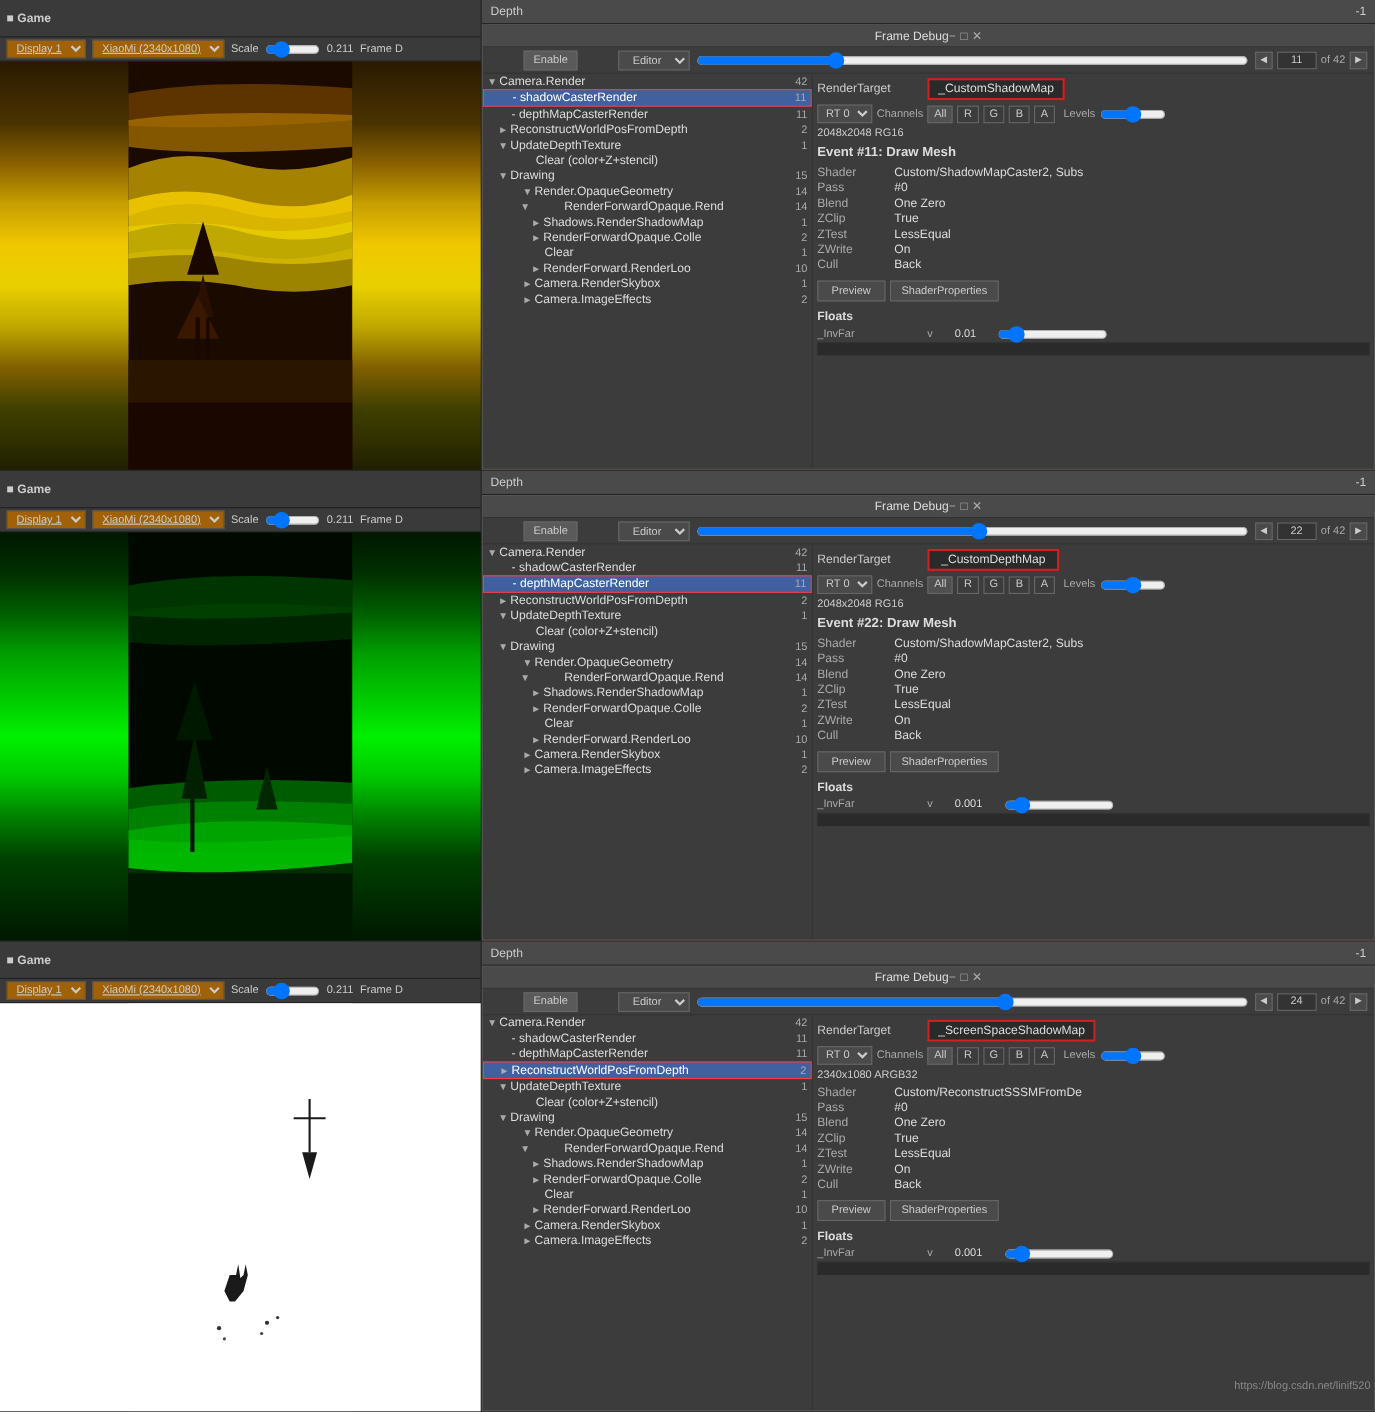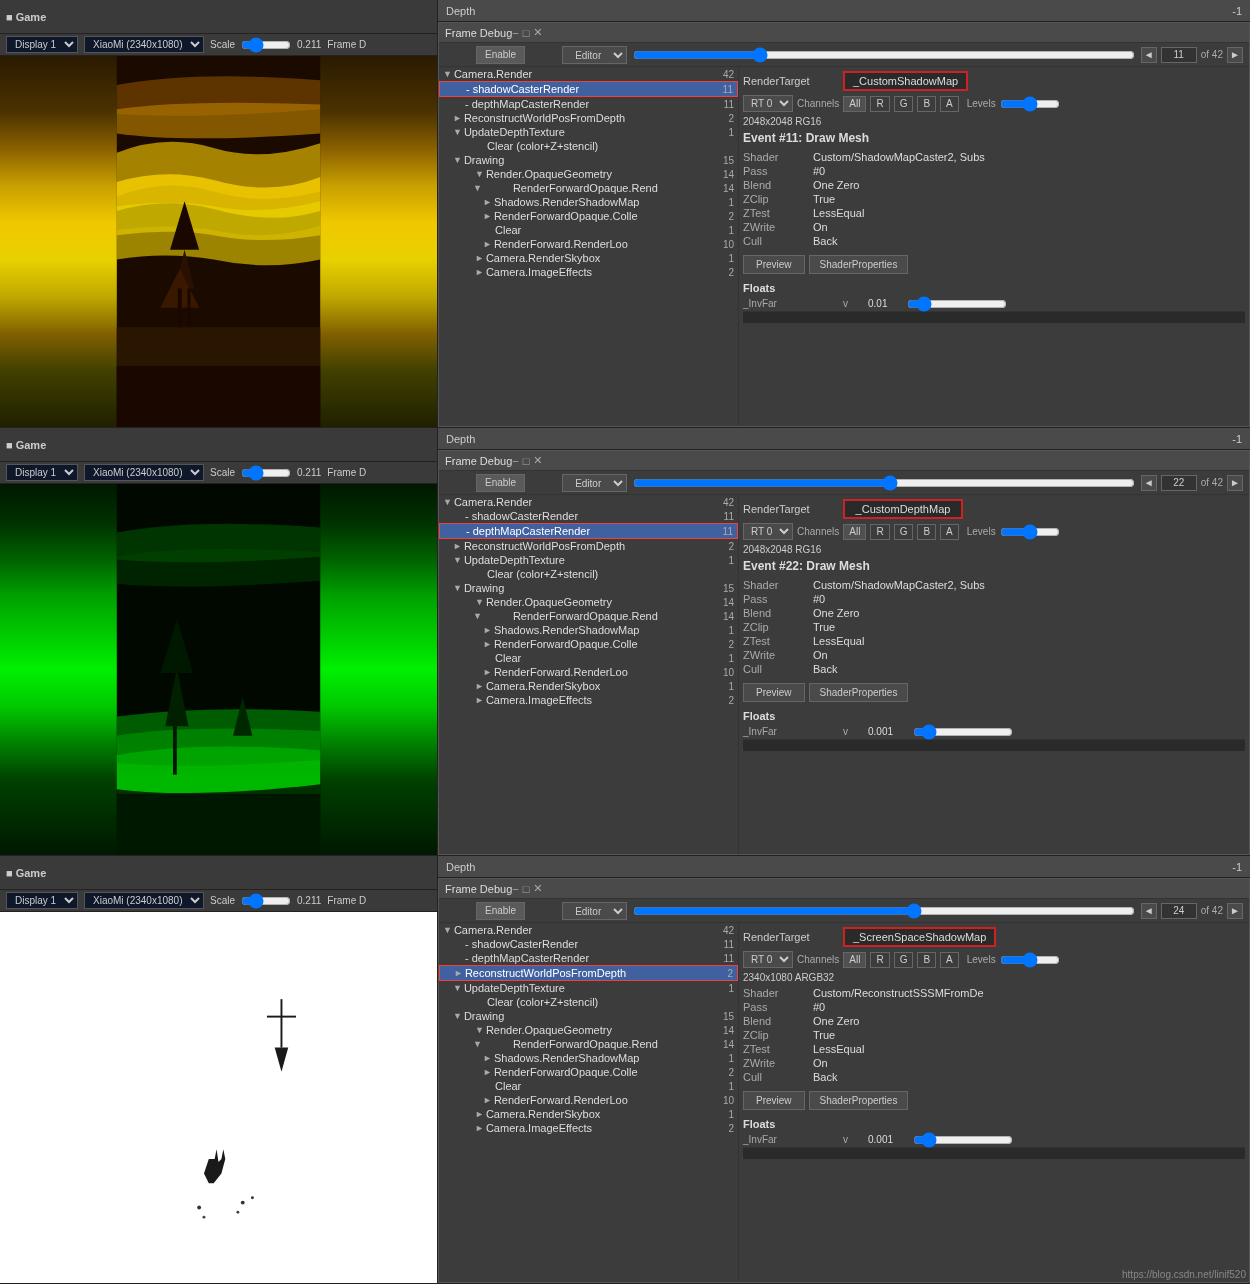--- a/index.html
+++ b/index.html
@@ -60,27 +60,28 @@
       display: flex;
       align-items: center;
       padding: 0 6px;
       gap: 6px;
       border-bottom: 1px solid #222;
       font-size: 10px;
       color: #ccc;
     }
 
     .dropdown-ctrl {
-      background: #0f172a;
+      background: #a16207;
       border: 1px solid #555;
       color: #ccc;
       font-size: 10px;
       padding: 1px 4px;
       height: 17px;
       cursor: pointer;
+      text-decoration: underline;
     }
 
     .scale-label { font-size: 10px; color: #ccc; }
     .scale-slider { width: 50px; height: 10px; }
 
     .game-canvas {
       flex: 1;
       background: #000;
       position: relative;
       overflow: hidden;
@@ -135,21 +136,21 @@
 
     .frame-debug-titlebar {
       background: #4a4a4a;
       height: 20px;
       display: flex;
       align-items: center;
       padding: 0 6px;
       font-size: 11px;
       color: #ddd;
       border-bottom: 1px solid #333;
-      justify-content: flex-start;
+      justify-content: center;
     }
 
     .frame-debug-toolbar {
       height: 24px;
       background: #3c3c3c;
       display: flex;
       align-items: center;
       padding: 0 6px;
       gap: 6px;
       border-bottom: 1px solid #333;
@@ -377,21 +378,21 @@
     }
 
     .window-btns {
       display: flex;
       gap: 4px;
     }
 
     
     .watermark {
       position: absolute;
-      bottom: 4px;
+      bottom: 18px;
       right: 4px;
       color: #888;
       font-size: 10px;
     }
 
     
     .game-canvas svg {
       position: absolute;
       top: 0; left: 0;
       width: 100%; height: 100%;

